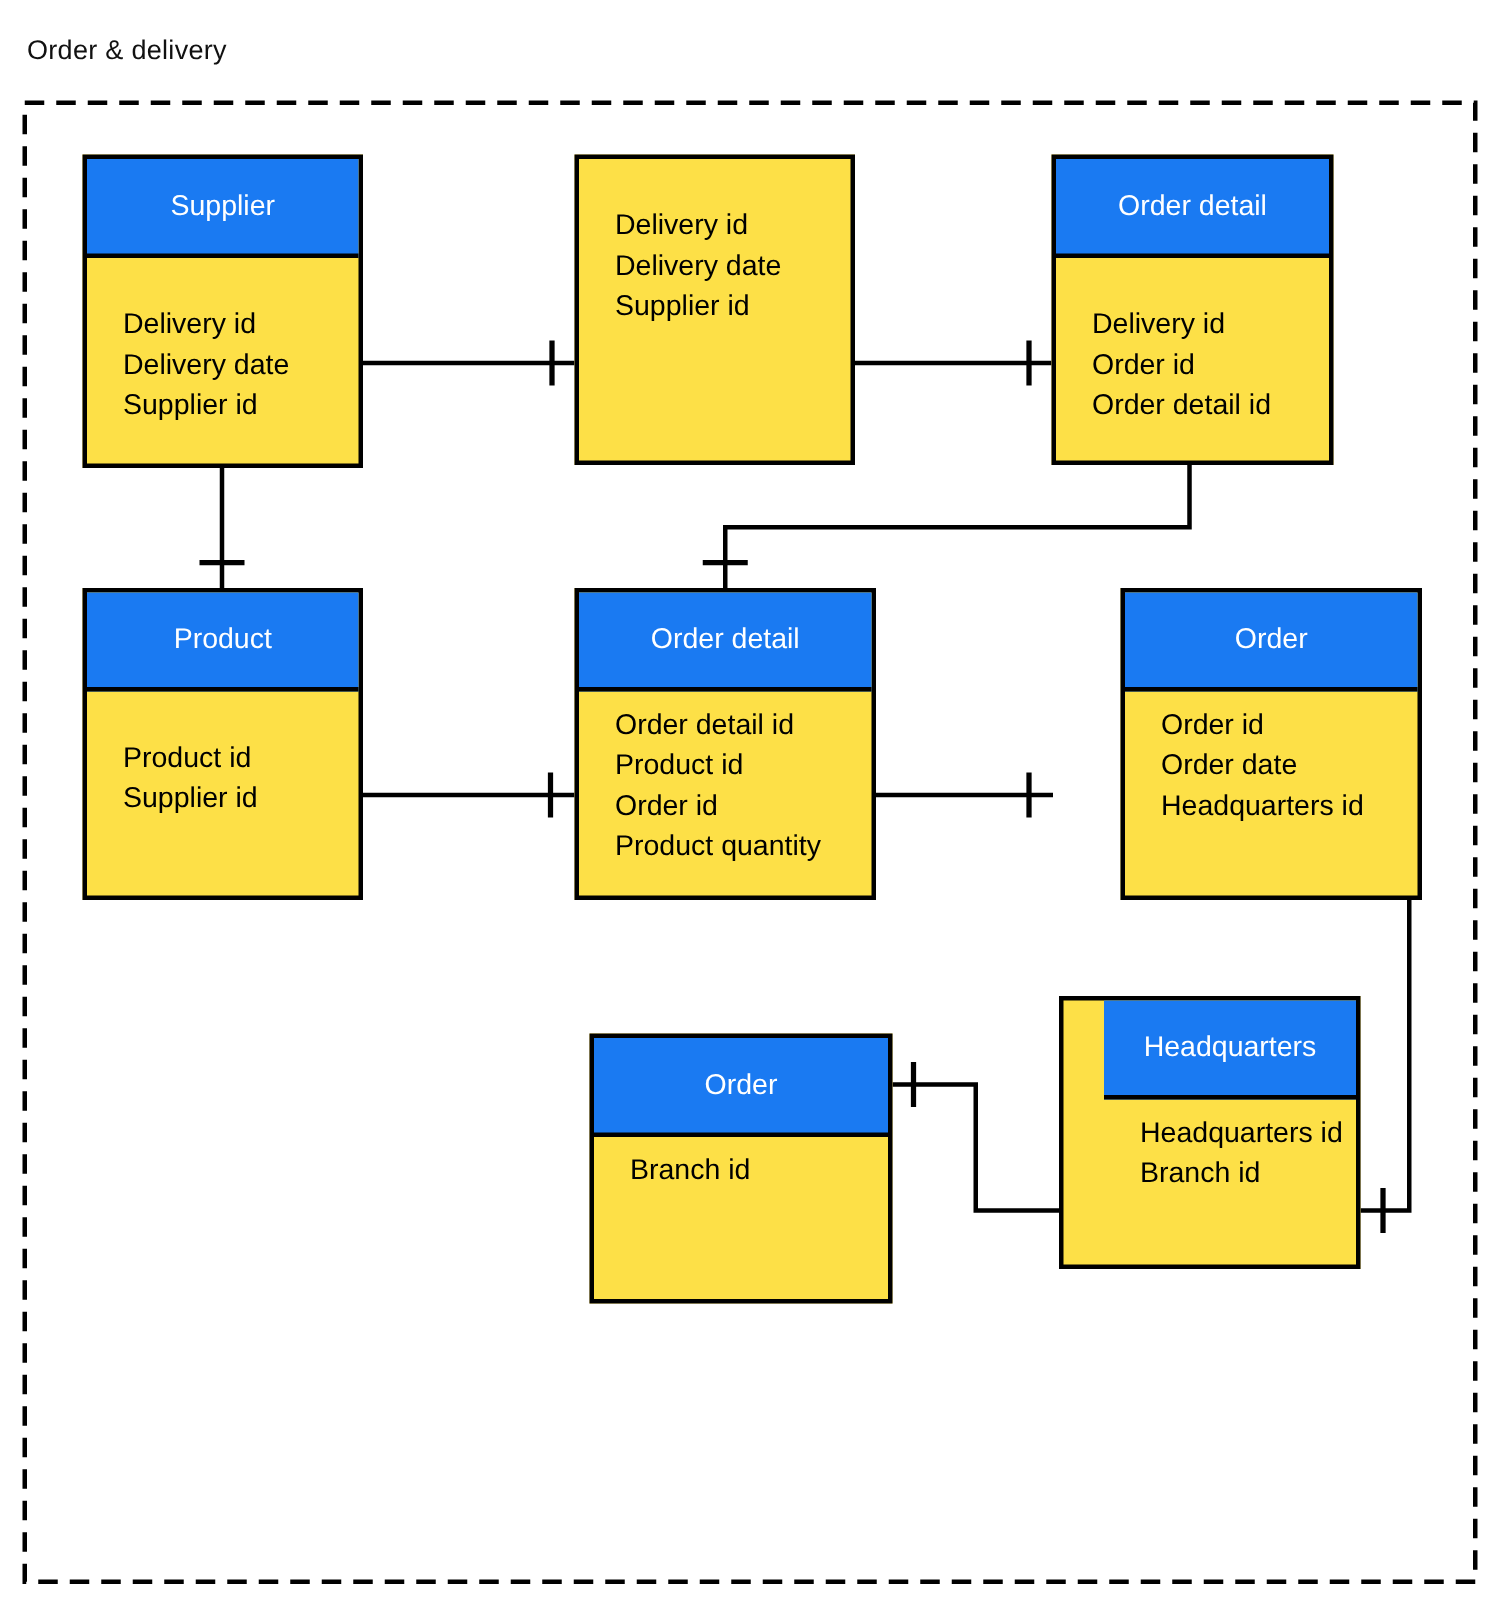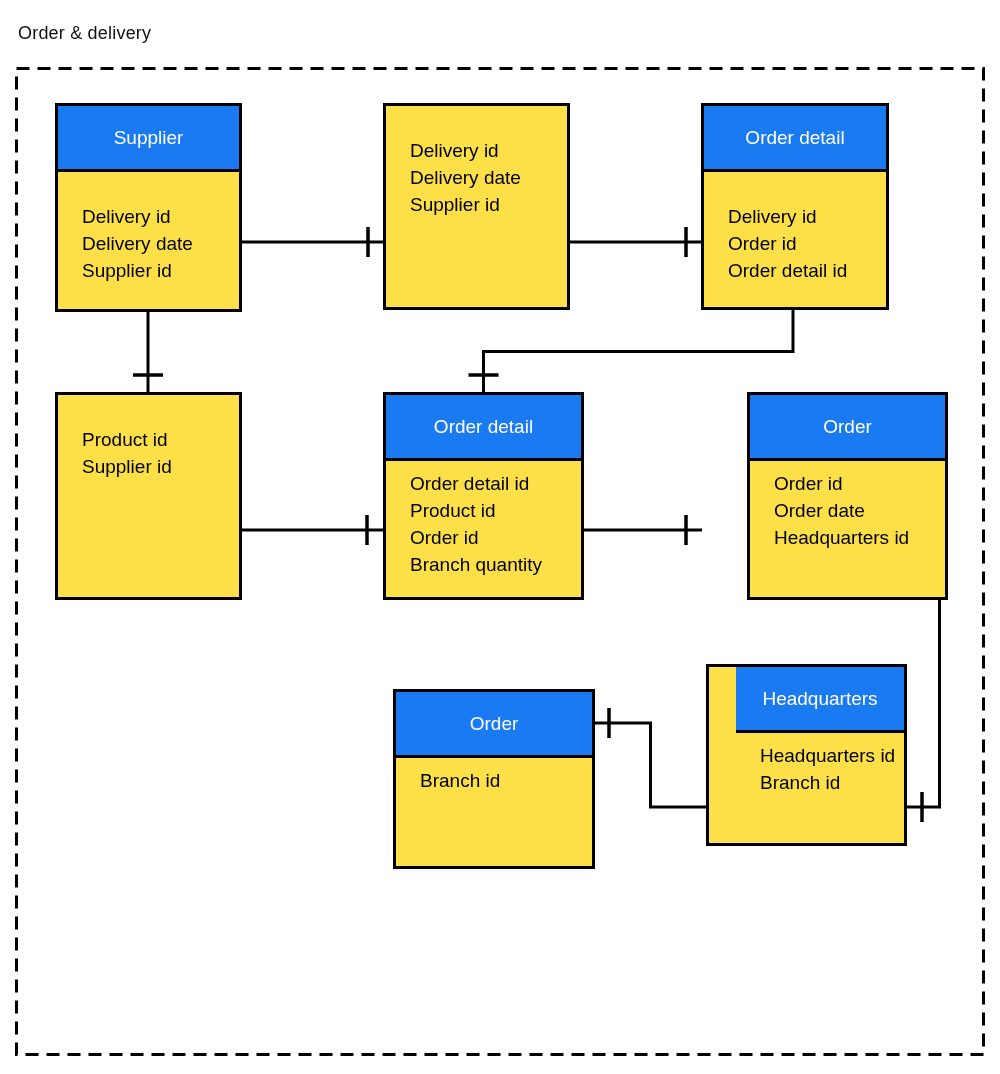--- a/index.html
+++ b/index.html
@@ -128,33 +128,34 @@
   <div class="entity pad-lg" id="e-od-top">
     <div class="entity-header">Order detail</div>
     <div class="entity-body">
       <div class="field">Delivery id</div>
       <div class="field">Order id</div>
       <div class="field">Order detail id</div>
     </div>
   </div>
 
   <div class="entity pad-lg" id="e-product">
+    <div class="entity-header">Product</div>
     <div class="entity-body">
       <div class="field">Product id</div>
       <div class="field">Supplier id</div>
     </div>
   </div>
 
   <div class="entity pad-sm" id="e-od-mid">
     <div class="entity-header">Order detail</div>
     <div class="entity-body">
       <div class="field">Order detail id</div>
       <div class="field">Product id</div>
       <div class="field">Order id</div>
-      <div class="field">Branch quantity</div>
+      <div class="field">Product quantity</div>
     </div>
   </div>
 
   <div class="entity pad-sm" id="e-order">
     <div class="entity-header">Order</div>
     <div class="entity-body">
       <div class="field">Order id</div>
       <div class="field">Order date</div>
       <div class="field">Headquarters id</div>
     </div>

